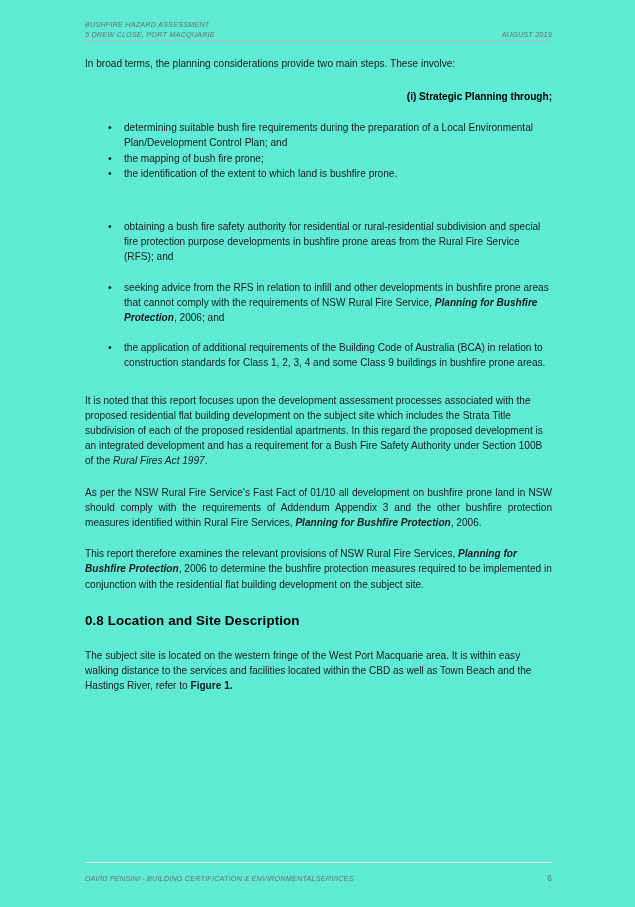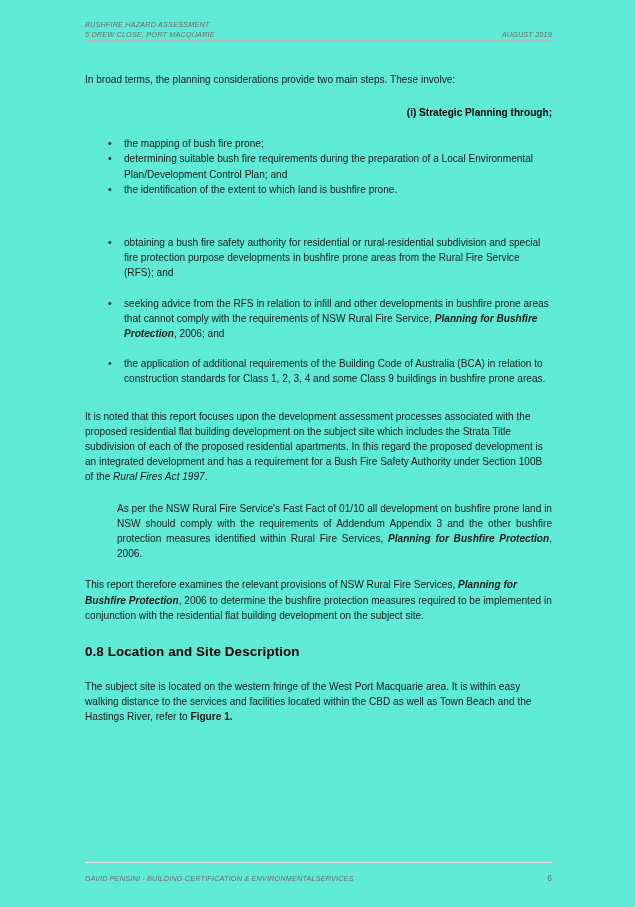--- a/index.html
+++ b/index.html
@@ -50,34 +50,33 @@
     padding-bottom: 0;
   }
   .doc-header .hdr-right {
     white-space: nowrap;
   }
 
   
   .content {
     position: absolute;
     left: 85px;
-    top: 72px;
+    top: 56px;
     width: 467px;
   }
 
   p.body-text {
     margin: 0;
     font-size: 10.1px;
     line-height: 15.2px;
     color: #1a1a1a;
     text-align: left;
   }
   p.justify {
     text-align: justify;
-    margin-left: 32px;
   }
   .spacer-16 { height: 16px; }
   .spacer-18 { height: 18px; }
   .spacer-20 { height: 20px; }
   .spacer-22 { height: 22px; }
 
   h3.sub-head {
     margin: 0;
     font-size: 10.1px;
     font-weight: bold;
@@ -165,22 +164,22 @@
 
     <p class="body-text">In broad terms, the planning considerations provide two main steps. These involve:</p>
 
     <div class="spacer-18"></div>
 
     <h3 class="sub-head">(i) Strategic Planning through;</h3>
 
     <div class="spacer-16"></div>
 
     <ul class="bullets">
+      <li>determining suitable bush fire requirements during the preparation of a Local Environmental Plan/Development Control Plan; and</li>
       <li>the mapping of bush fire prone;</li>
-      <li>determining suitable bush fire requirements during the preparation of a Local Environmental Plan/Development Control Plan; and</li>
       <li>the identification of the extent to which land is bushfire prone.</li>
     </ul>
 
     <div class="spacer-20"></div>
 
 
     <div class="spacer-18"></div>
 
     <ul class="bullets spaced">
       <li>

